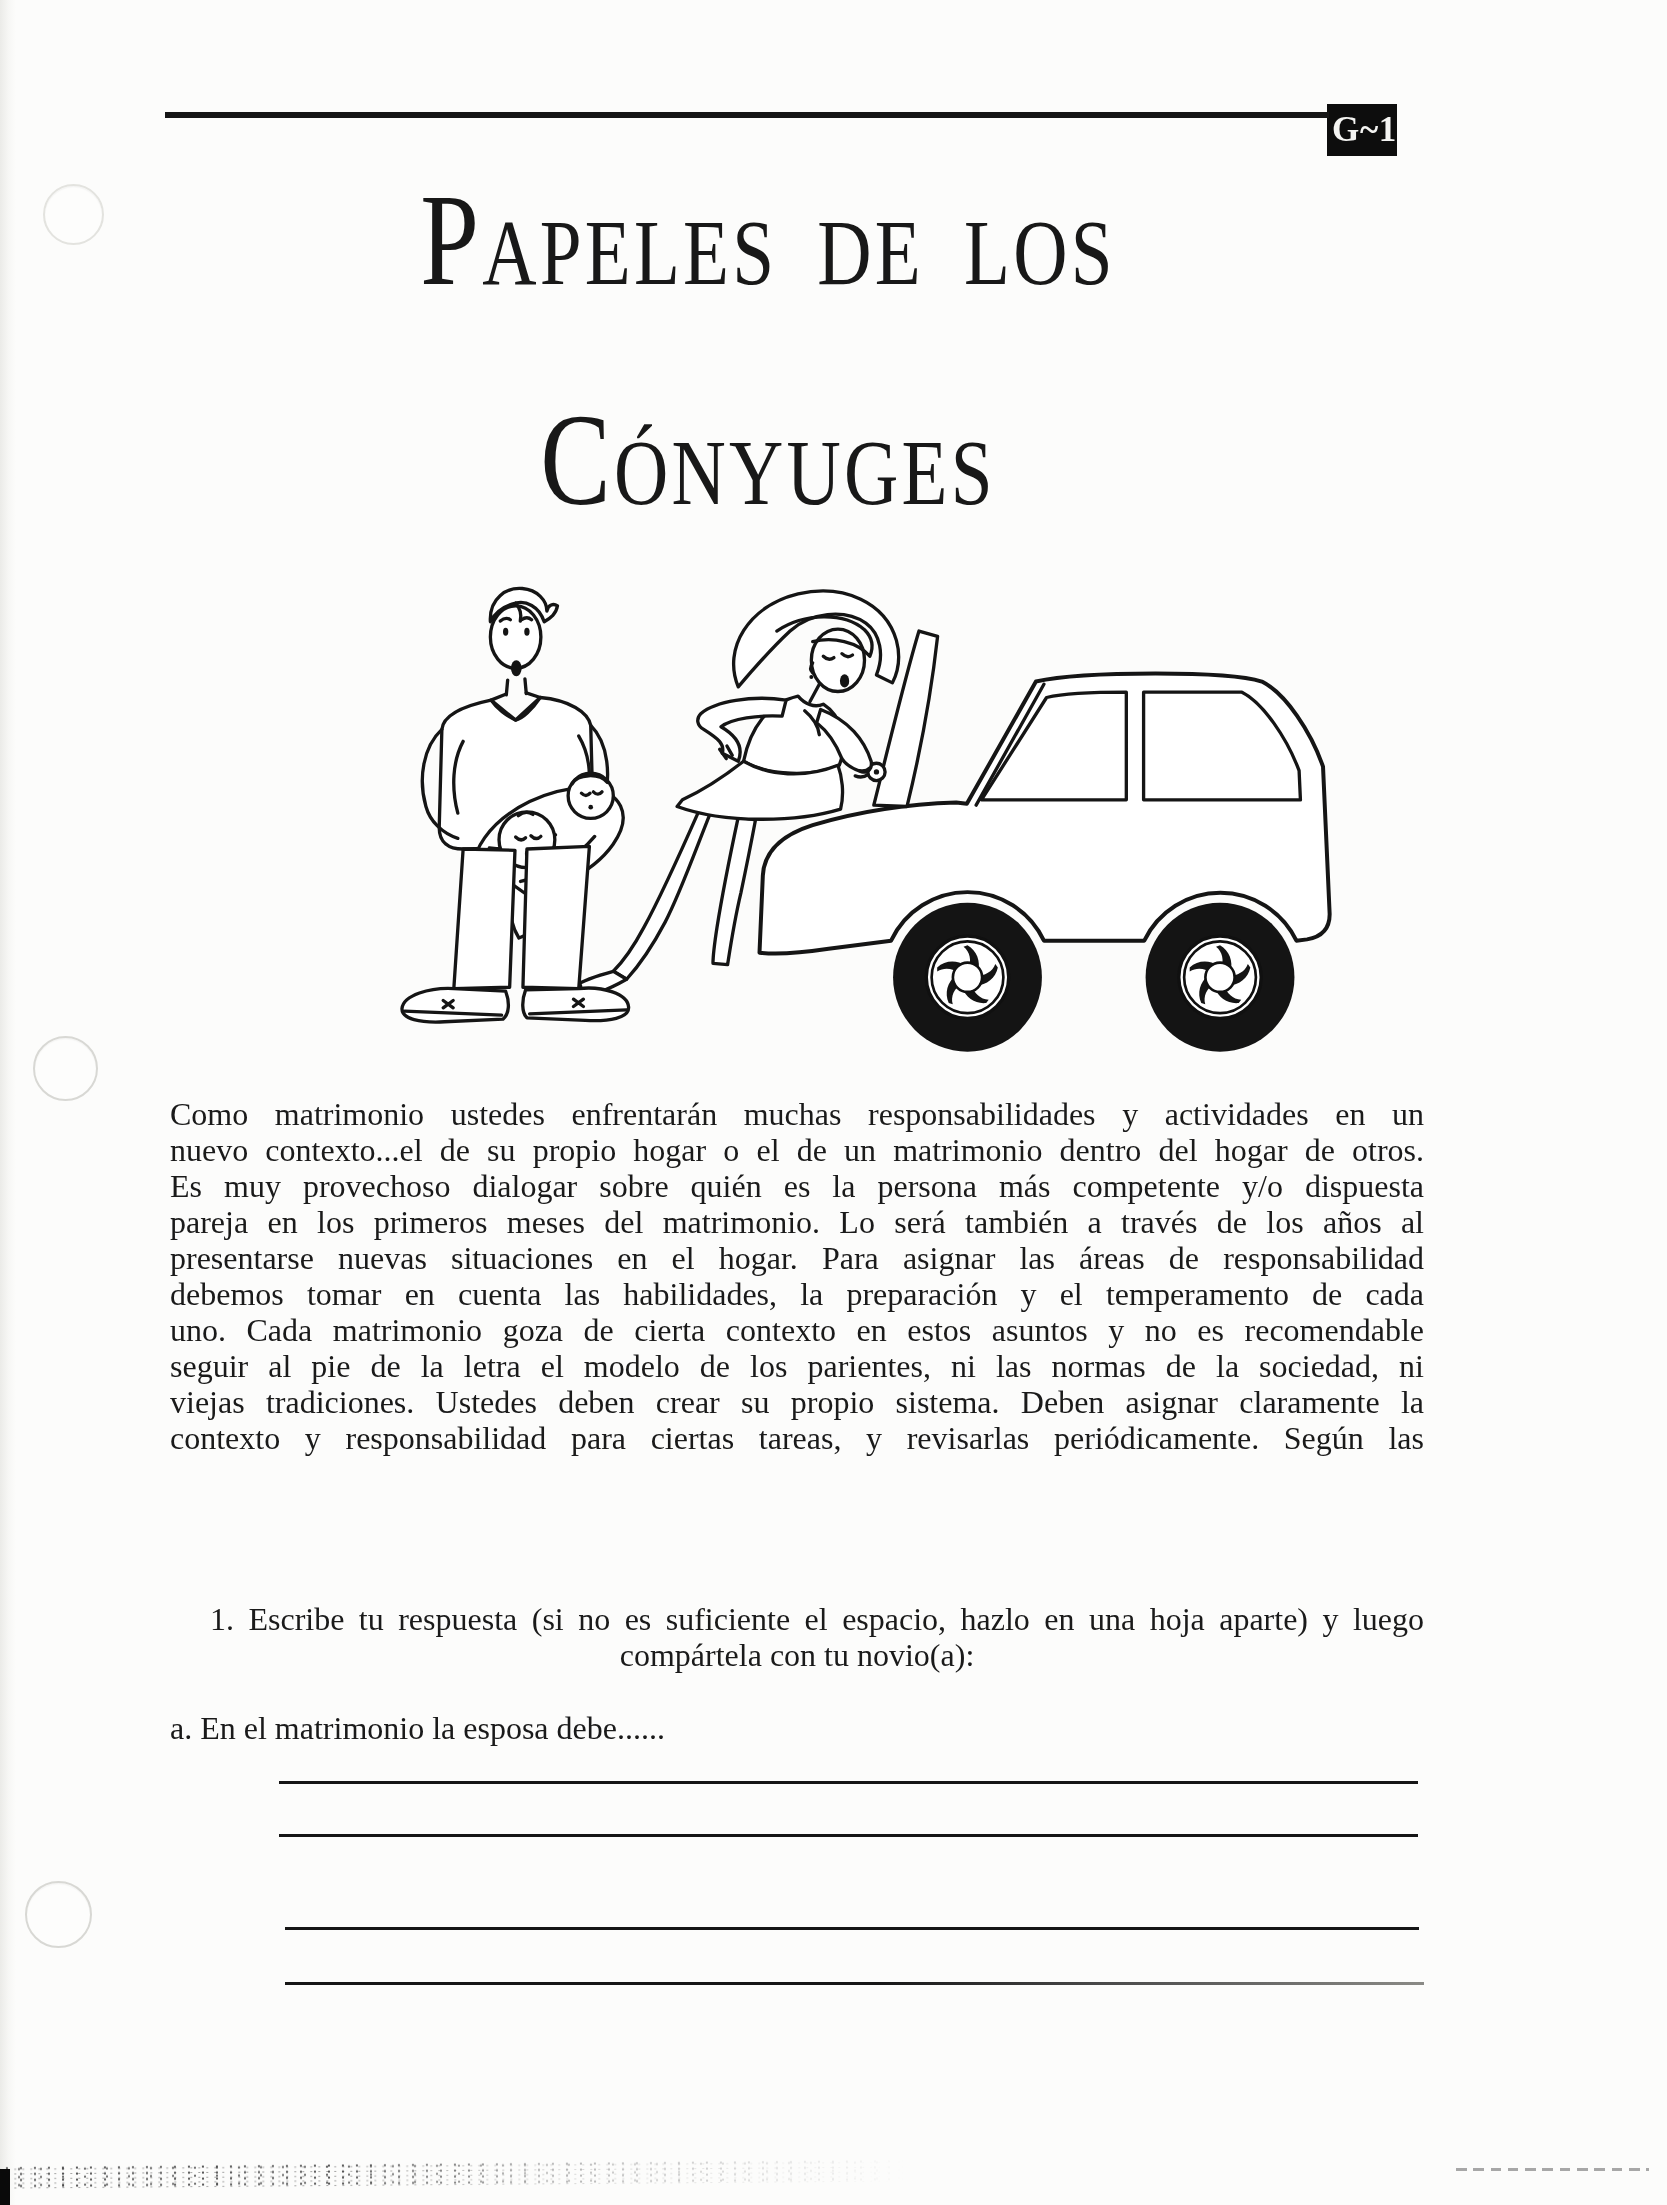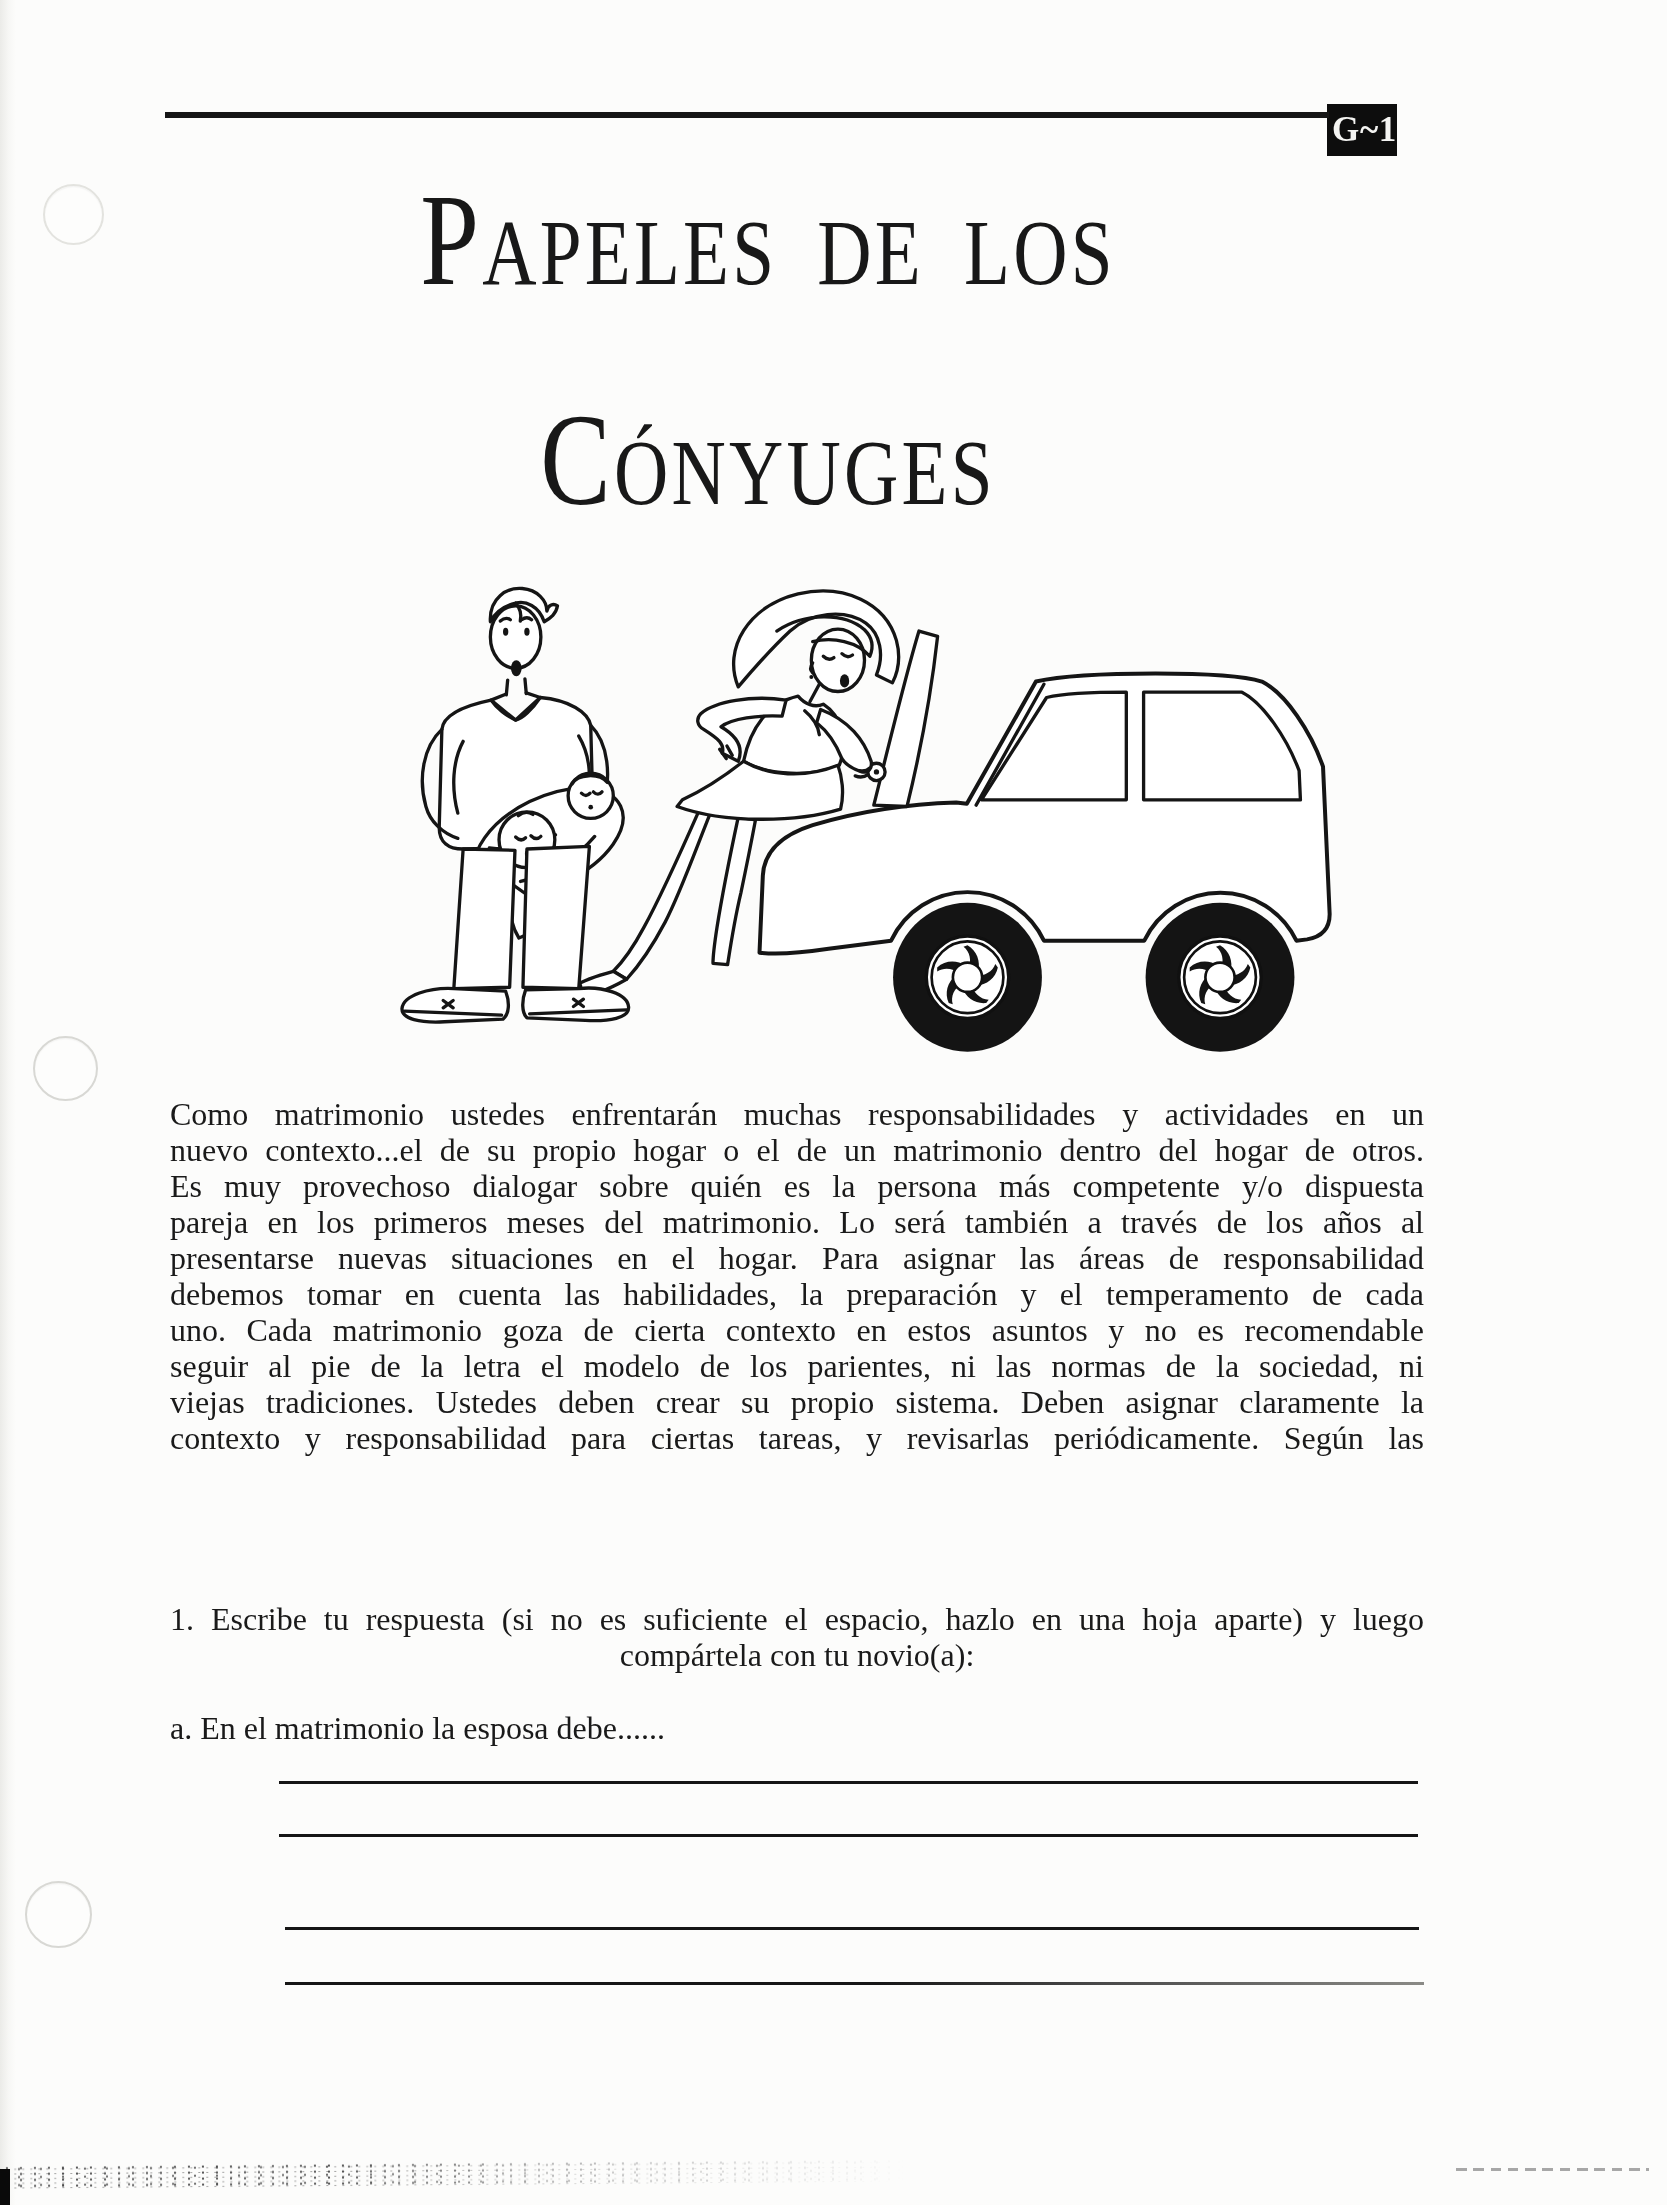--- a/index.html
+++ b/index.html
@@ -33,21 +33,21 @@
   #title-line-1 { top:174px; }
   #title-line-2 { top:394px; }
   
   #illustration { position:absolute; left:379px; top:542px; width:971px; height:515px; }
   
   .body-text { font-size:32px; line-height:36px; white-space:nowrap; }
   #paragraph { position:absolute; left:170px; top:1096px; width:1254px; }
   #paragraph .pline { text-align:justify; text-align-last:justify; white-space:normal; }
   #paragraph .pline.last { text-align-last:left; }
   #question { position:absolute; left:170px; top:1601px; width:1254px; }
-  #question .qline1 { text-align:justify; text-align-last:justify; white-space:normal; }
+  #question .qline1 { text-align:justify; text-align-last:justify; white-space:normal;margin-left:40px; }
   #question .qline2 { text-align:center; }
   #item-a { position:absolute; left:170px; top:1710px; width:1254px; }
   #item-b { position:absolute; left:170px; top:1855px; width:1254px; }
   .answer-line { position:absolute; height:2.7px; background:#161616; }
   #ans-1 { left:279px; top:1781px; width:1139px; }
   #ans-2 { left:279px; top:1834px; width:1139px; }
   #ans-3 { left:285px; top:1927px; width:1134px; }
   #ans-4 { left:285px; top:1982px; width:1139px;
     background:linear-gradient(90deg,#161616 0%,#161616 52%,#4a4a4a 72%,#8a8a86 100%); }
   

